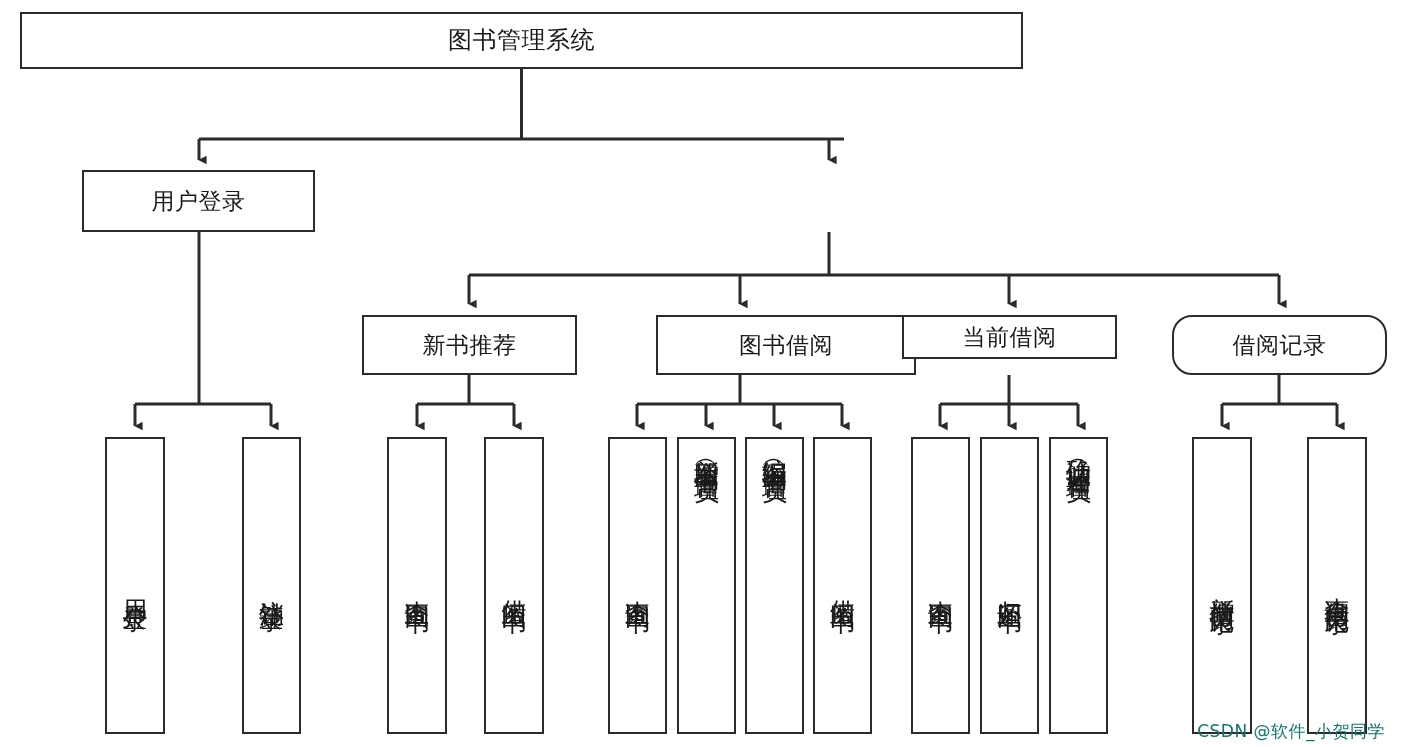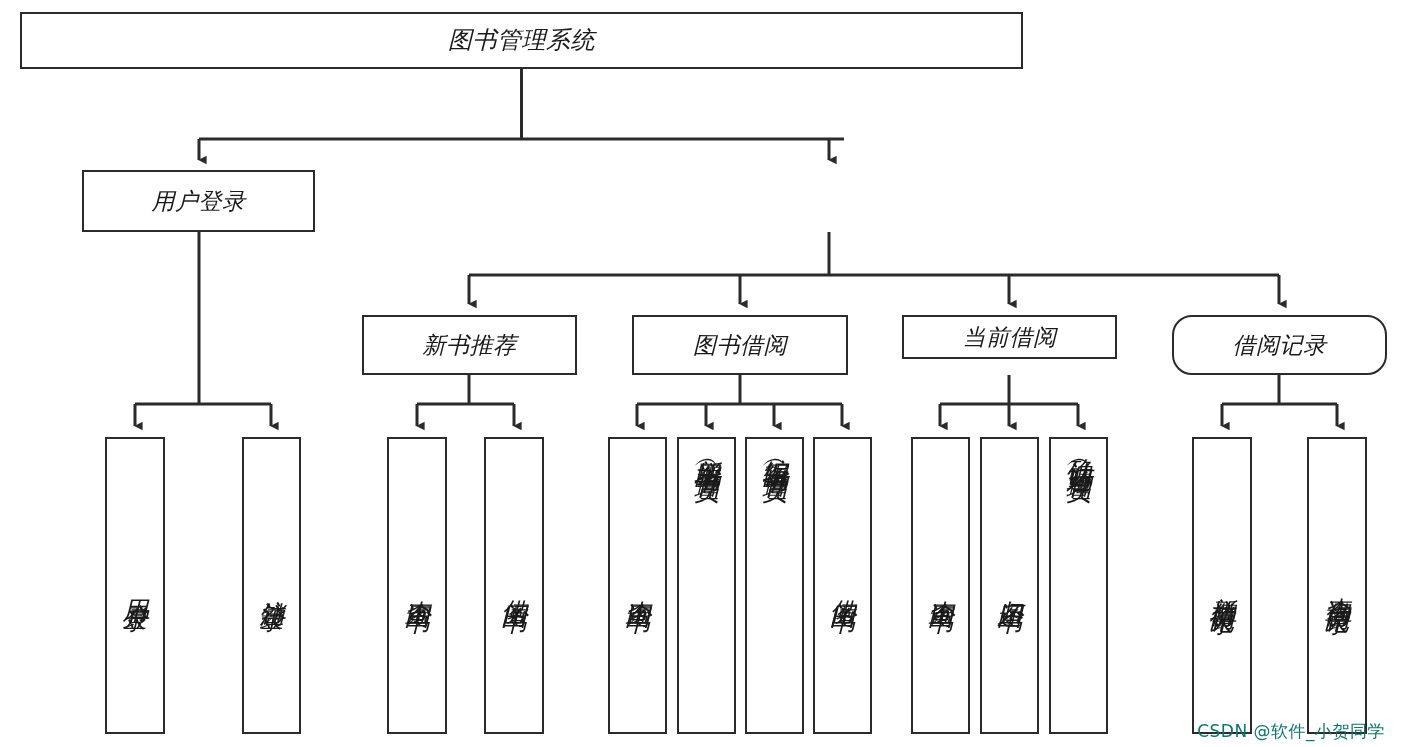--- a/index.html
+++ b/index.html
@@ -35,21 +35,20 @@
     align-items: center;
     justify-content: center;
     color: #1a1a1a;
     z-index: 3;
   }
   .node .node-label {
     display: block;
     text-align: center;
     line-height: 1.15;
     white-space: nowrap;
-    font-style: italic;
   }
   
   .node.horiz .node-label {
     font-size: 23px;
     letter-spacing: 0.5px;
   }
   .node.root .node-label {
     font-size: 24px;
   }
   
@@ -142,21 +141,21 @@
     <span class="node-label">图书管理系统</span>
   </div>
 
   <div class="node horiz" style="left:82px; top:170px; width:233px; height:62px;">
     <span class="node-label">用户登录</span>
   </div>
 
   <div class="node horiz" style="left:362px; top:315px; width:215px; height:60px;align-items:center;">
     <span class="node-label">新书推荐</span>
   </div>
-  <div class="node horiz" style="left:632px; top:315px; width:216px; height:60px;">
+  <div class="node horiz" style="left:656px; top:315px; width:260px; height:60px;">
     <span class="node-label">图书借阅</span>
   </div>
   <div class="node horiz" style="left:902px; top:315px; width:215px; height:44px;">
     <span class="node-label">当前借阅</span>
   </div>
   <div class="node horiz" style="left:1172px; top:315px; width:215px; height:60px;border-radius:20px;">
     <span class="node-label">借阅记录</span>
   </div>
 
   <div class="node vert center-text" style="left:105px; top:437px; width:60px; height:297px;">

